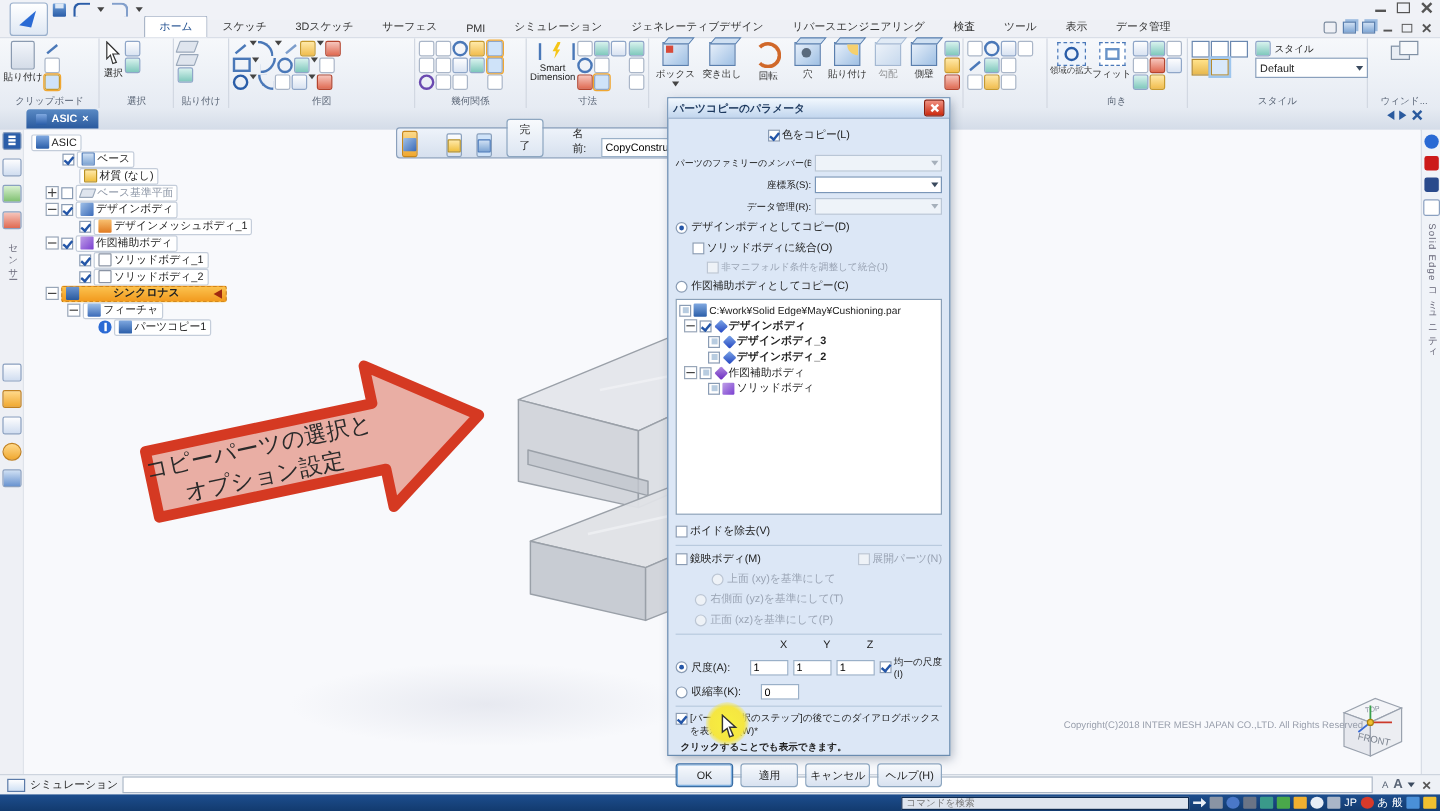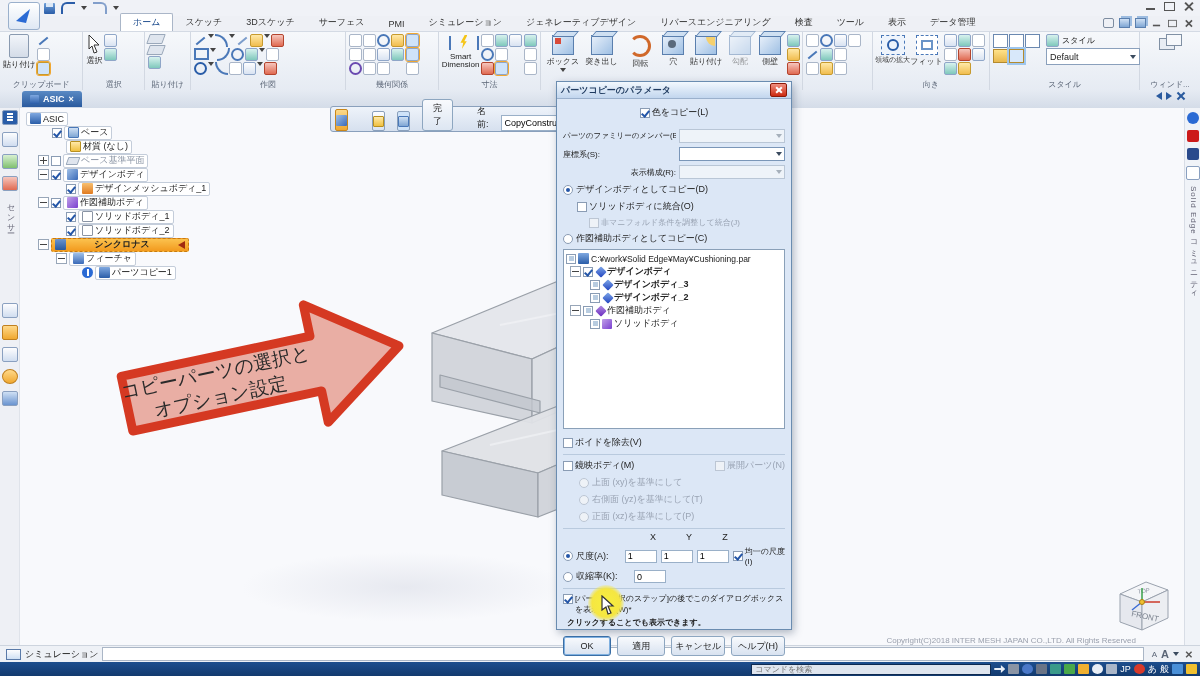--- a/index.html
+++ b/index.html
@@ -167,21 +167,21 @@
   
   #viewcube{left:1108px;top:572px;z-index:2;}
   
   #cursorwrap{left:588px;top:585px;z-index:9;}
   .ylight{position:absolute;left:0;top:0;width:36px;height:36px;border-radius:50%;background:radial-gradient(circle,#f7ef3e 0%,#f5e642 55%,rgba(245,230,66,0) 75%);}
   
   #promptbar{left:0;top:645px;width:1200px;height:17px;background:#eef1f6;border-top:1px solid #cdd4de;display:flex;align-items:center;gap:4px;padding:0 6px;box-sizing:border-box;}
   .prompt-ic{width:13px;height:9px;border:1px solid #5a7aa8;background:linear-gradient(#fdfdfe,#cfe0f4);}
   #promptinput{flex:1;height:12px;background:#fff;border:1px solid #aab6c6;margin-right:4px;}
   .statico{color:#5a6576;font-size:9px;}
-  #copyright{position:absolute;right:64px;top:636px;font-size:8px;color:#9aa0ad;z-index:4;}
+  #copyright{position:absolute;right:64px;top:600px;font-size:8px;color:#9aa0ad;z-index:4;}
   
   #taskbar{left:0;top:662px;width:1200px;height:14px;background:linear-gradient(#1d4e8e,#123a6e);display:flex;align-items:center;justify-content:flex-end;gap:3px;padding:0 3px;box-sizing:border-box;}
   #tsearch{width:240px;height:11px;background:#dfe5ee;border:1px solid #0e2a50;font-size:8px;color:#556;padding:0 3px;box-sizing:border-box;}
   .tic{width:11px;height:10px;border-radius:1px;flex:none;}
   .imetxt{color:#fff;font-size:9px;flex:none;}
 </style>
 </head>
 <body>
 
 <div class="abs" id="titlebar">
@@ -675,27 +675,27 @@
     <span>色をコピー(L)</span>
   </div>
 
   <div class="drow" style="margin-top:10px">
     <span class="dlabel" style="flex:1;text-align:right;font-size:7.5px;overflow:hidden">パーツのファミリーのメンバー(B):</span>
     <span class="combo dis" style="width:106px;margin-left:3px">
         <span class="dda" style="opacity:.4"></span>
       </span>
   </div>
   <div class="drow">
-    <span class="dlabel" style="flex:1;text-align:left;font-size:8px">座標系(S):</span>
+    <span class="dlabel" style="flex:1;text-align:right;font-size:8px">座標系(S):</span>
     <span class="combo" style="width:106px;margin-left:3px">
         <span class="dda"></span>
       </span>
   </div>
   <div class="drow">
-    <span class="dlabel" style="flex:1;text-align:right;font-size:8px">表示構成(R):</span>
+    <span class="dlabel" style="flex:1;text-align:right;font-size:8px">データ管理(R):</span>
     <span class="combo dis" style="width:106px;margin-left:3px">
         <span class="dda" style="opacity:.4"></span>
       </span>
   </div>
 
   <div class="drow">
     <span class="rb on"></span>
     <span>デザインボディとしてコピー(D)</span>
   </div>
   <div class="drow" style="padding-left:20px">
@@ -752,21 +752,21 @@
   </div>
   <div class="hr"></div>
 
   <div class="drow">
     <span class="cb"></span>
     <span>鏡映ボディ(M)</span>
     <span style="flex:1"></span>
     <span class="cb" style="border-color:#bcc6d4;background:#eef2f7"></span>
     <span style="color:#9aa4b4">展開パーツ(N)</span>
   </div>
-  <div class="drow" style="padding-left:22px;color:#9aa4b4">
+  <div class="drow" style="padding-left:36px;color:#9aa4b4">
     <span class="rb dis"></span>
     <span>上面 (xy)を基準にして</span>
   </div>
   <div class="drow" style="padding-left:22px;color:#9aa4b4">
     <span class="rb dis"></span>
     <span>右側面 (yz)を基準にして(T)</span>
   </div>
   <div class="drow" style="padding-left:22px;color:#9aa4b4">
     <span class="rb dis"></span>
     <span>正面 (xz)を基準にして(P)</span>

